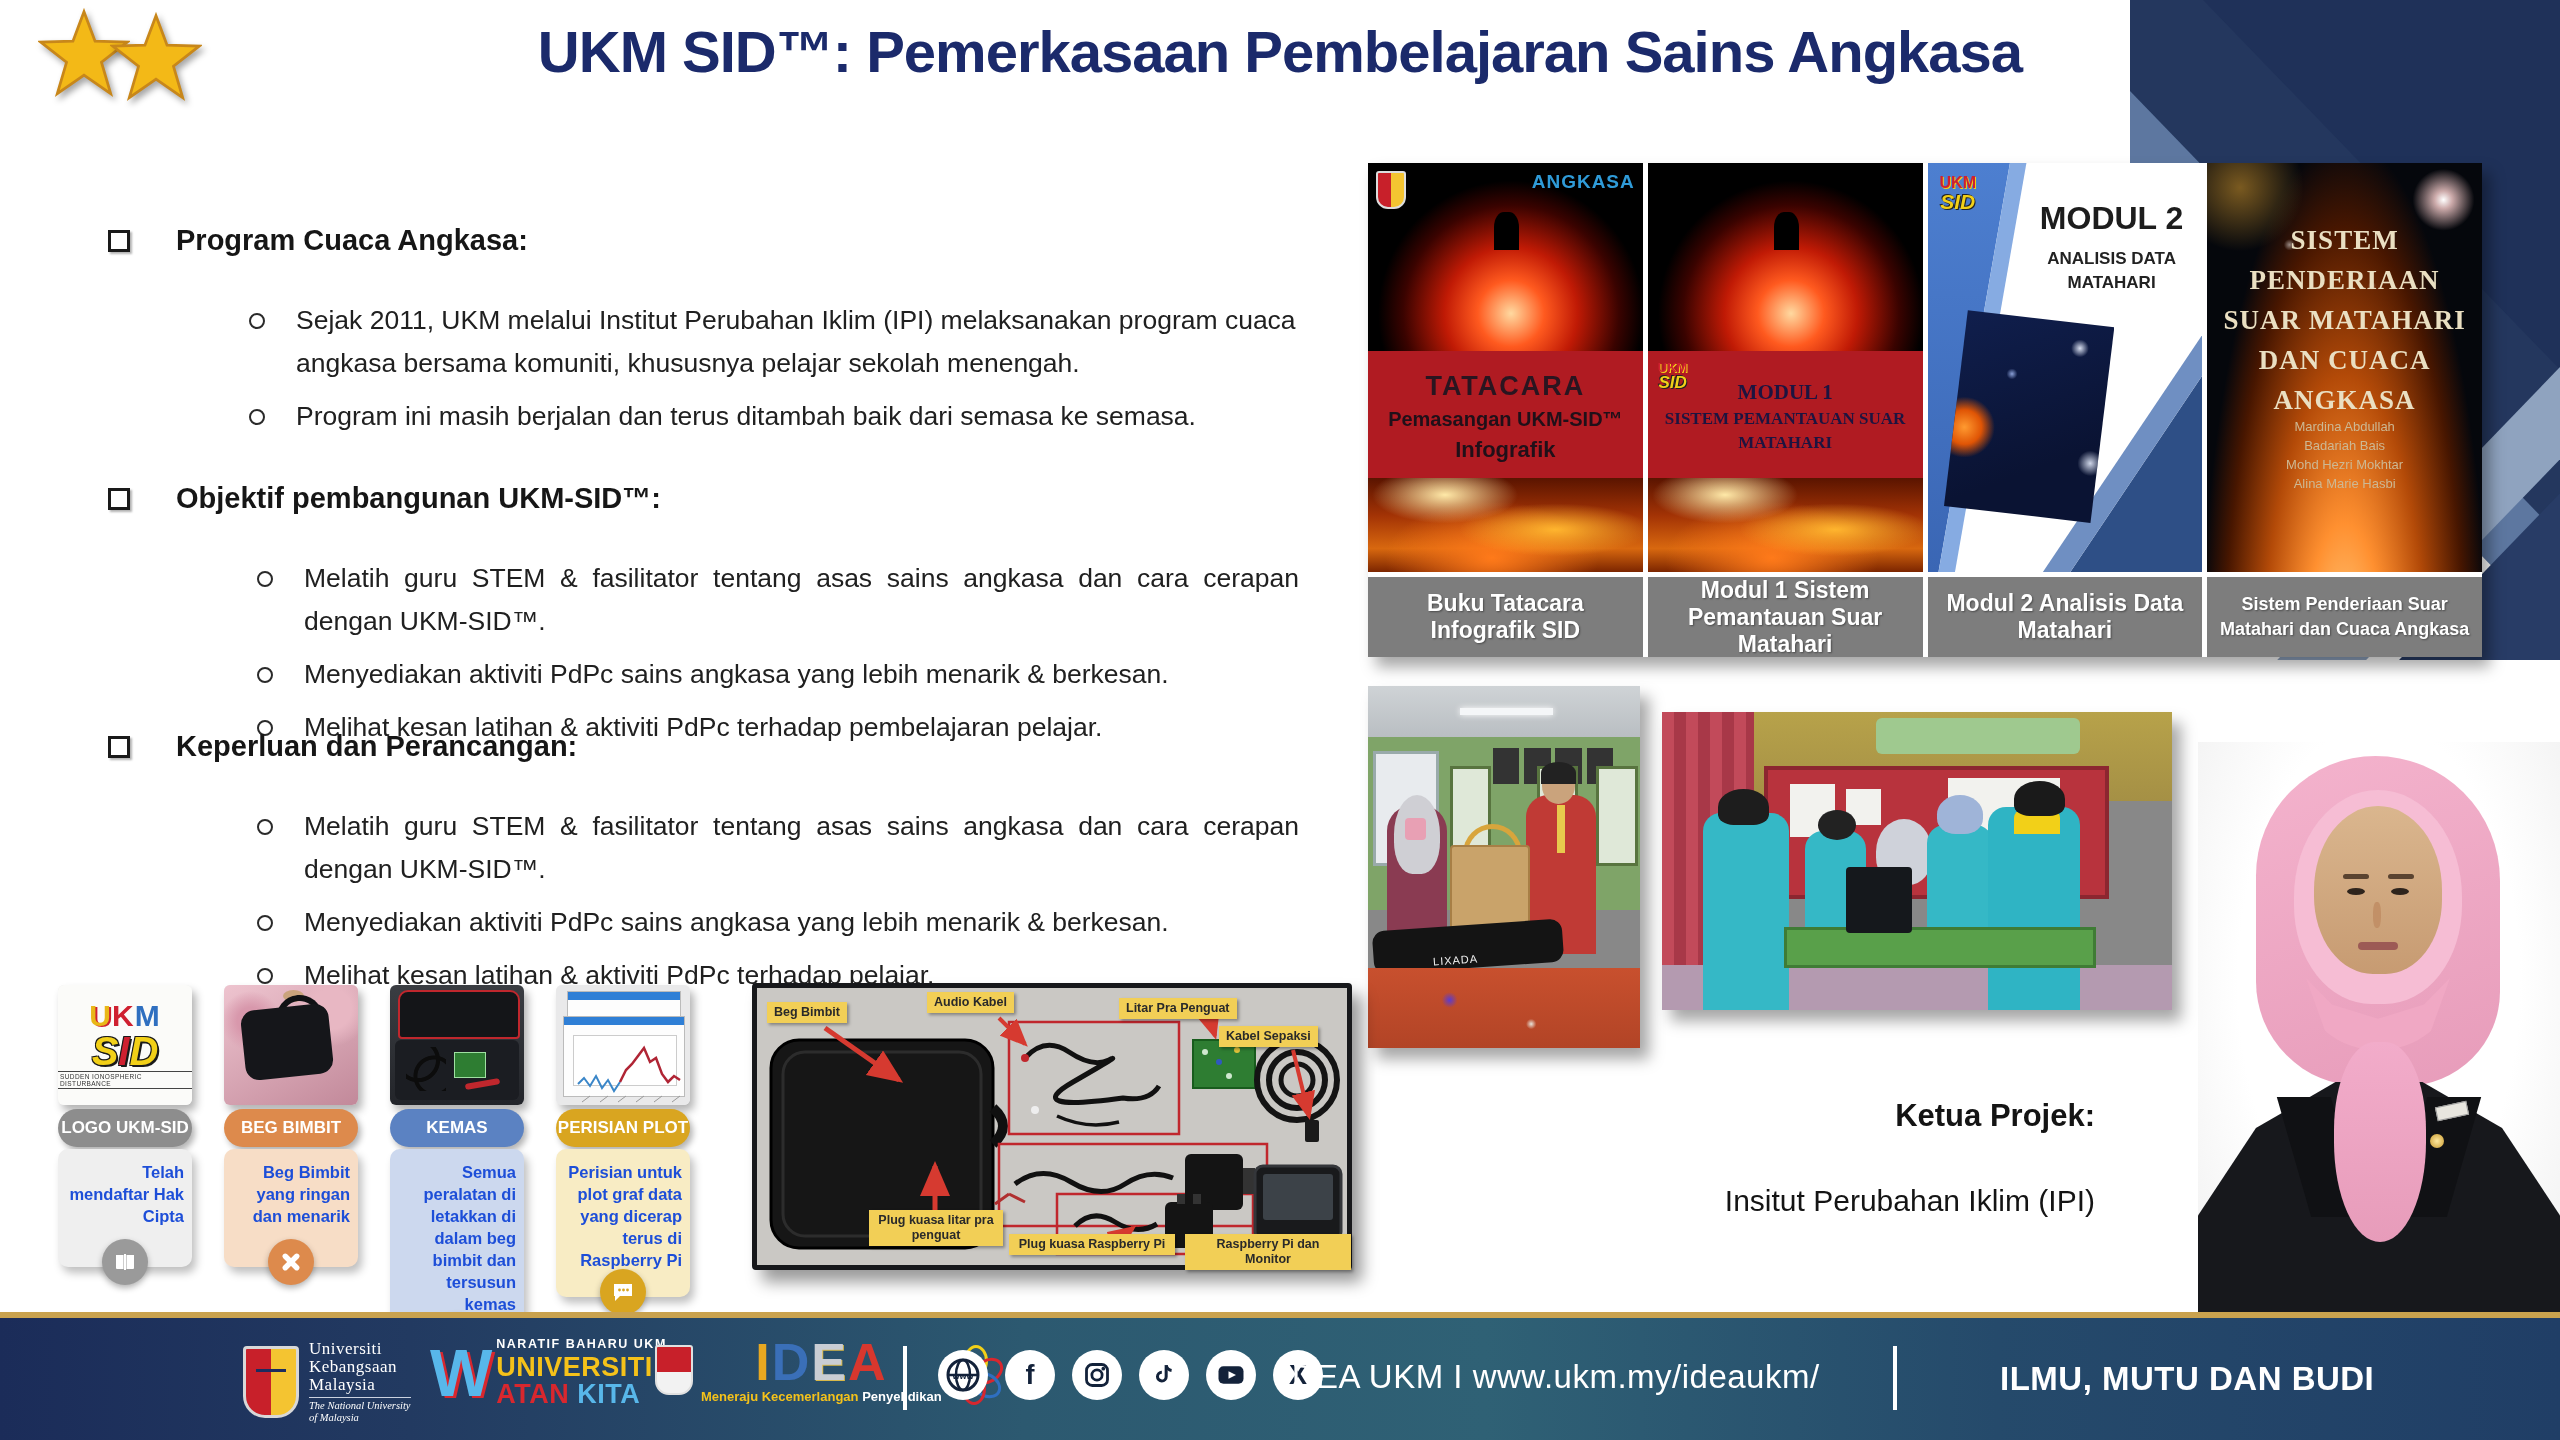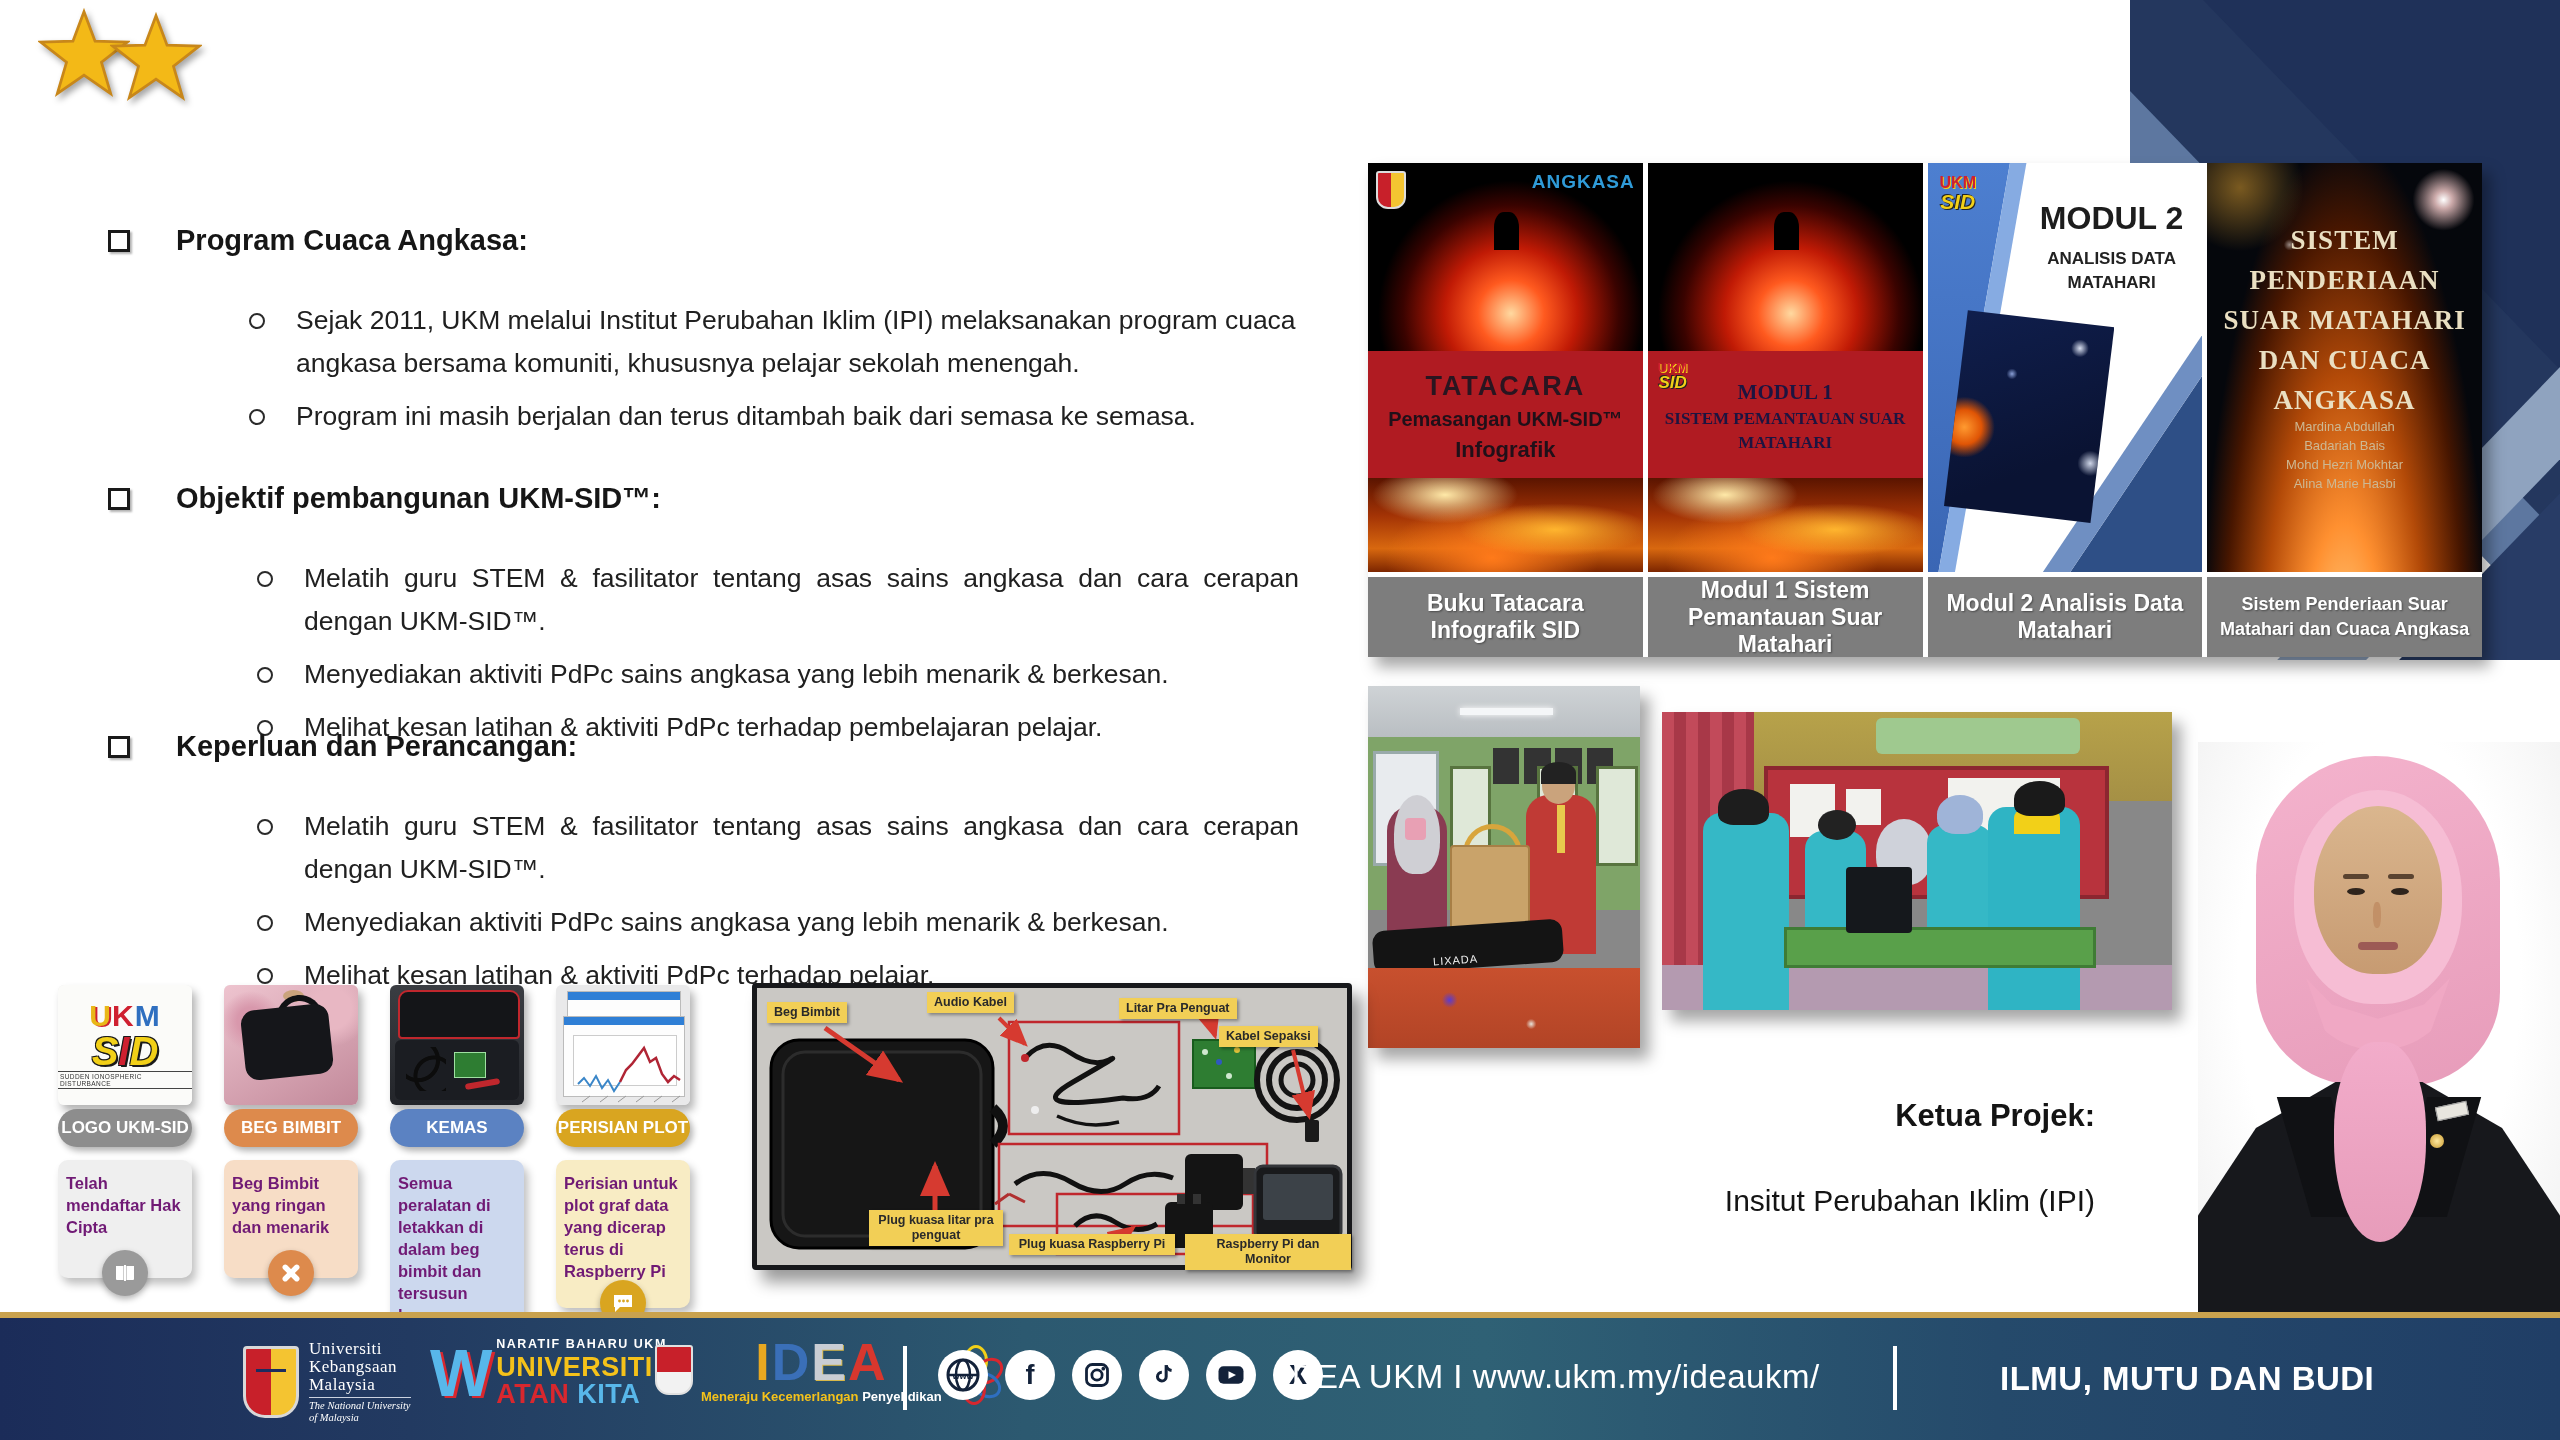--- a/index.html
+++ b/index.html
@@ -179,22 +179,22 @@
   .pin{left:232px;top:392px;width:14px;height:14px;background:radial-gradient(#ffe9a0,#c8992e);border-radius:50%;}
   .badge{left:238px;top:362px;width:30px;height:12px;background:#e8e6df;border:1px solid #999;transform:rotate(-12deg);}
 
   
   .card{position:absolute;top:985px;width:134px;}
   .cd1{left:58px;} .cd2{left:224px;} .cd3{left:390px;} .cd4{left:556px;}
   .cimg{position:relative;width:134px;height:120px;border-radius:6px;overflow:hidden;
         box-shadow:4px 6px 8px rgba(0,0,0,.3);background:#eee;}
   .pill{position:relative;margin-top:4px;height:38px;border-radius:19px;color:#fff;font-weight:700;font-size:17px;
         display:flex;align-items:center;justify-content:center;box-shadow:3px 4px 6px rgba(0,0,0,.3);}
-  .cbody{position:relative;margin-top:13px;min-height:118px;border-radius:10px;padding:12px 8px 26px;
-        font-size:16.5px;line-height:22px;font-weight:700;color:#701a75;text-align:left;
+  .cbody{position:relative;margin-top:2px;min-height:118px;border-radius:10px;padding:12px 8px 26px;
+        font-size:16.5px;line-height:22px;font-weight:700;color:#1d4ed8;text-align:right;
         box-shadow:4px 6px 8px rgba(0,0,0,.25);box-sizing:border-box;}
   .circ{position:absolute;left:50%;transform:translateX(-50%);bottom:-18px;width:46px;height:46px;border-radius:50%;
         display:flex;align-items:center;justify-content:center;box-shadow:0 3px 6px rgba(0,0,0,.3);}
   .pill.gray{background:#8d8d8d;} .cbody.gray{background:#efefef;} .circ.gray{background:#9a9a9a;}
   .pill.orange{background:#dd8a4c;} .cbody.orange{background:#f7ddc6;} .circ.orange{background:#dd8a4c;}
   .pill.blue{background:#5b82c2;} .cbody.blue{background:#ccd8ee;} .circ.blue{background:#5b82c2;}
   .pill.gold{background:#d9a520;} .cbody.gold{background:#f8ecc4;} .circ.gold{background:#d9a520;}
   
   .logo-wrap{position:absolute;inset:0;background:#fbfbf9;display:flex;flex-direction:column;
      align-items:center;justify-content:center;gap:2px;}
@@ -297,20 +297,21 @@
   </div>
 
   <div class="deco">
     <div class="d3"></div>
       <div class="d1"></div>
       <div class="d2"></div>
       <div class="d4"></div>
       <div class="d5"></div>
   </div>
 
+  <div class="title">UKM SID™: Pemerkasaan Pembelajaran Sains Angkasa</div>
 
   <div class="section sec1">
     <div class="heading">
       <span class="sq"></span>
       <span>Program Cuaca Angkasa:</span>
     </div>
     <div class="bullets">
       <div class="bullet">Sejak 2011, UKM melalui Institut Perubahan Iklim (IPI) melaksanakan program cuaca angkasa bersama komuniti, khususnya pelajar sekolah menengah.</div>
       <div class="bullet">Program ini masih berjalan dan terus ditambah baik dari semasa ke semasa.</div>
     </div>

